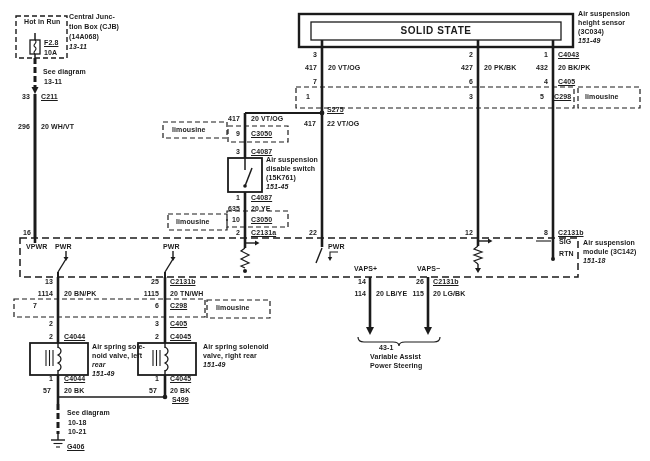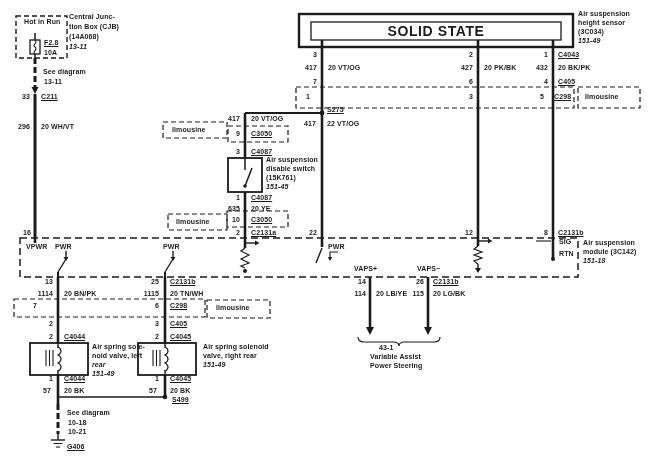--- a/index.html
+++ b/index.html
@@ -3,21 +3,21 @@
 <meta charset="utf-8">
 <style>
   html,body{margin:0;padding:0;background:#e8e8e8;}
   #page{position:relative;width:650px;height:461px;background:#ffffff;overflow:hidden;
         font-family:"Liberation Sans",sans-serif;}
   svg{position:absolute;left:0;top:0;}
   .lbl{position:absolute;font:700 7px "Liberation Sans",sans-serif;line-height:8px;
        color:#1b1b1b;white-space:nowrap;letter-spacing:0.1px;}
   .u{text-decoration:underline;}
   .i{font-style:italic;}
-  .big{font-size:14px;letter-spacing:0.6px;}
+  .big{font-size:10px;letter-spacing:0.6px;}
 </style>
 </head>
 <body>
 
 <div id="page">
 
 <svg width="650" height="461" viewBox="0 0 650 461">
   <g stroke="#1b1b1b" fill="none">
 
     <g>

